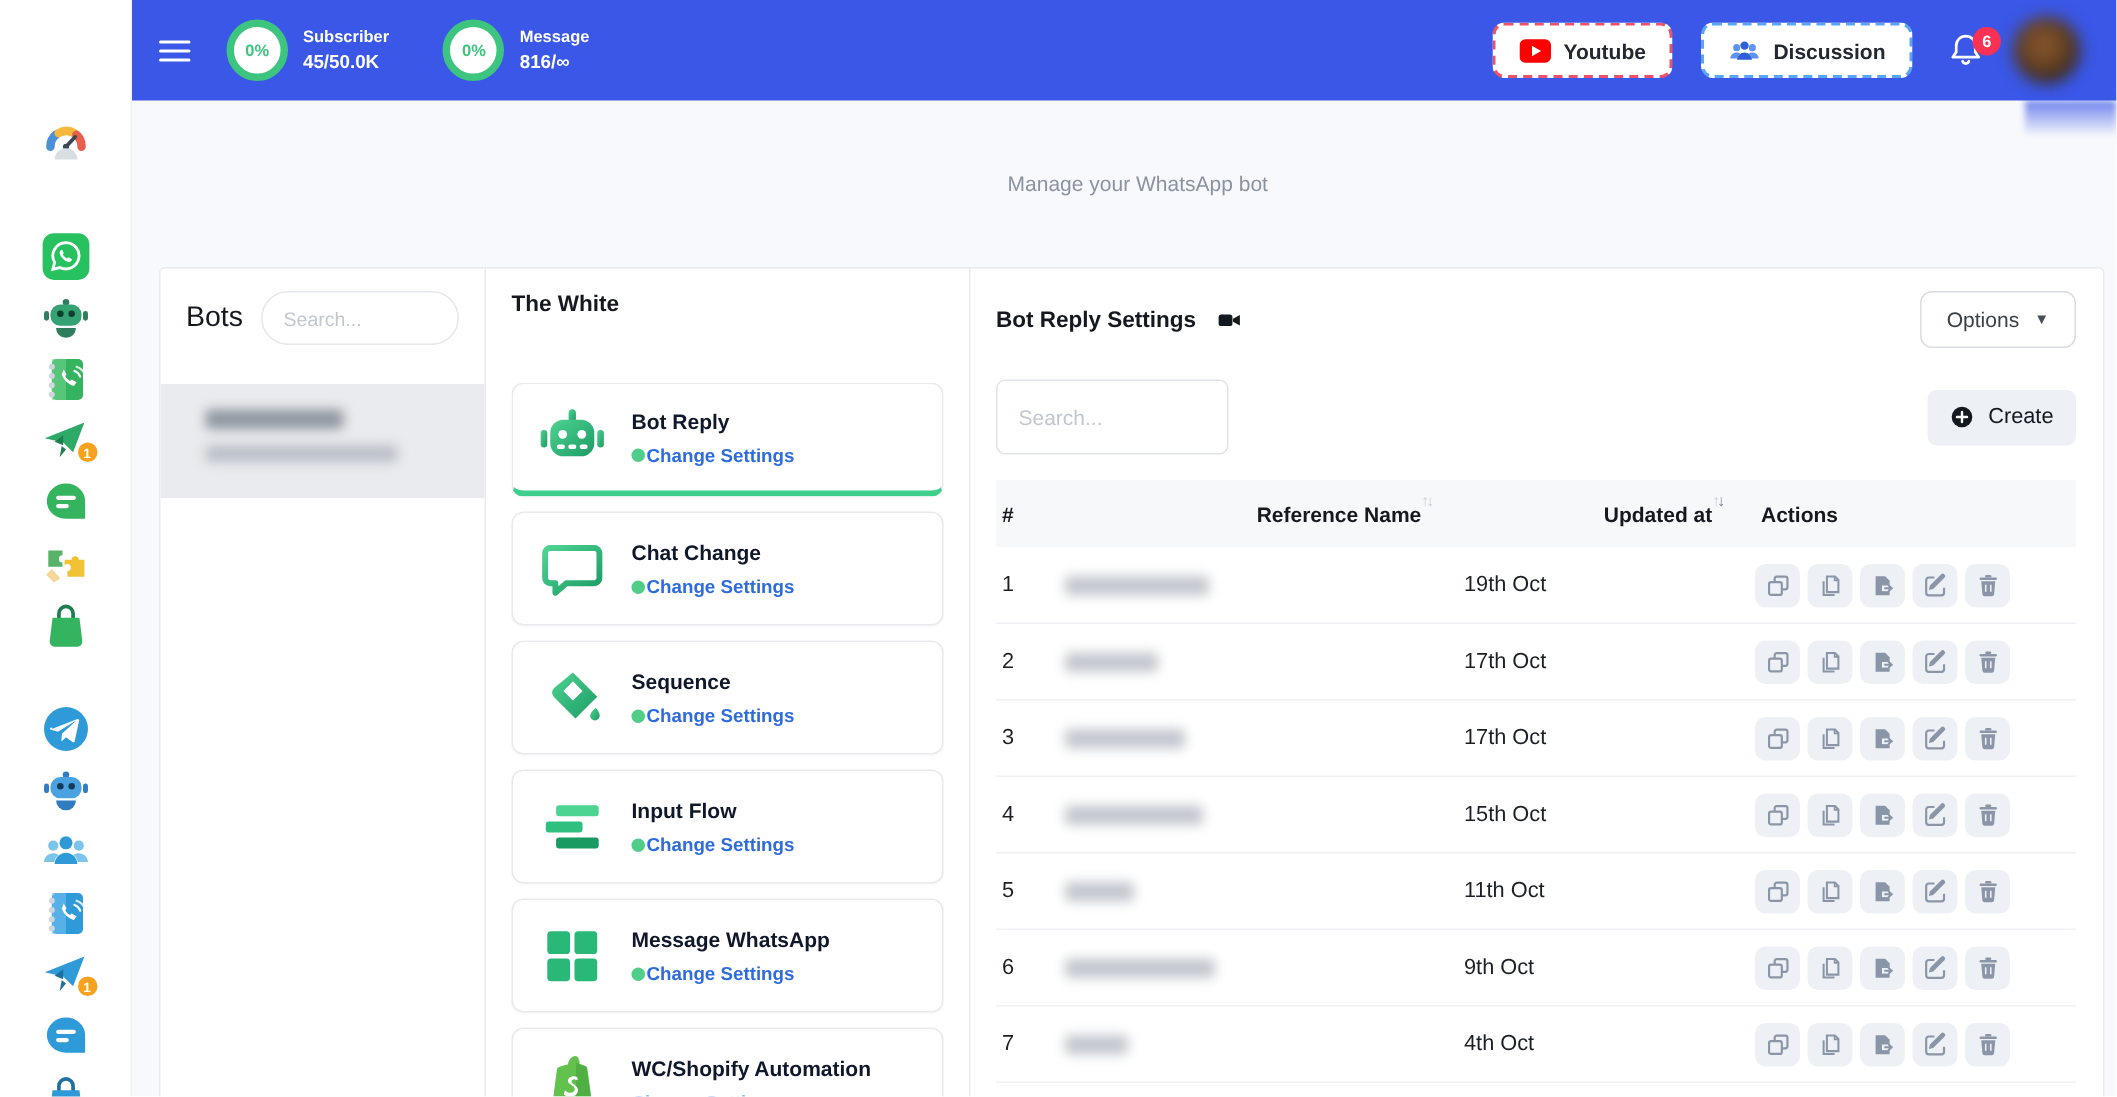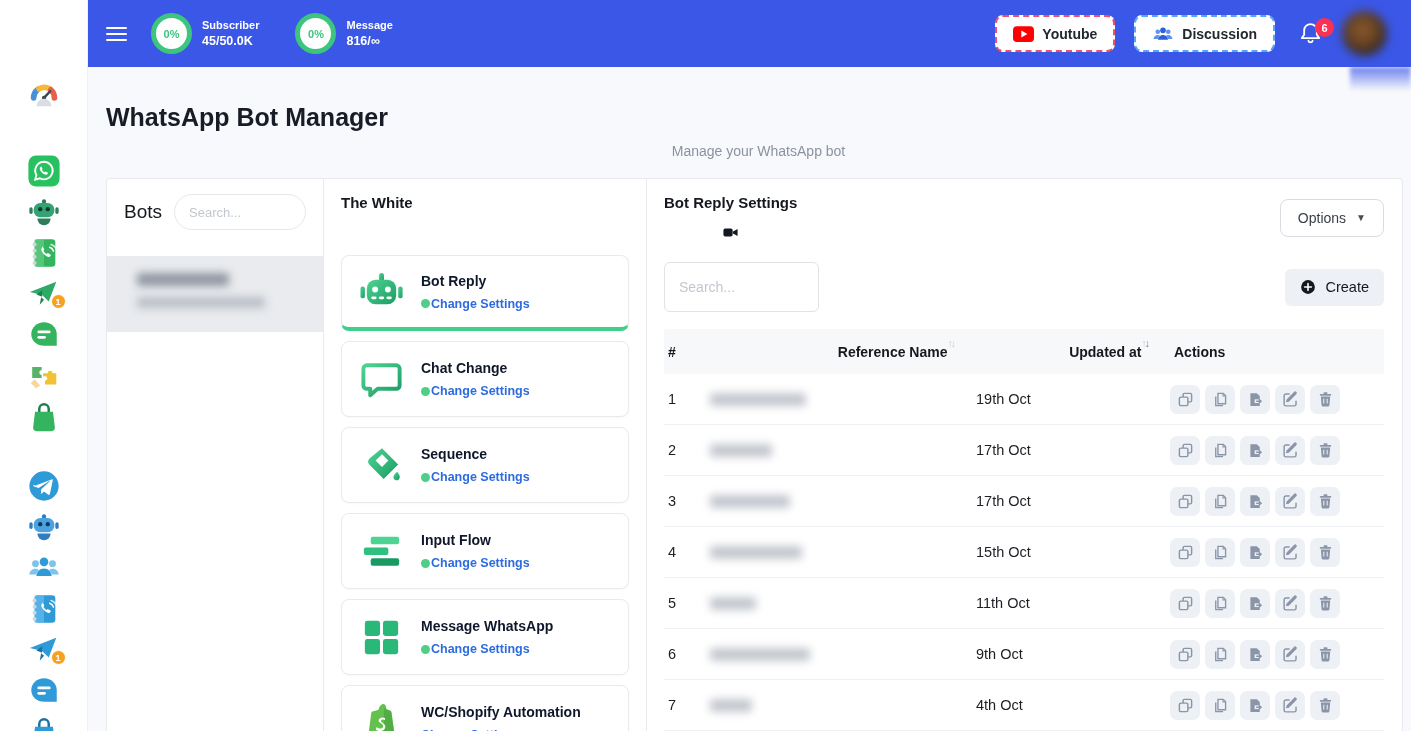--- a/index.html
+++ b/index.html
@@ -109,21 +109,21 @@
   .sc-icon { width:47px; height:47px; flex:none; }
   .sc-icon svg { width:100%; height:100%; display:block; }
   .sc-title { font-size:14px; font-weight:bold; color:#0f172a; }
   .sc-link-row { display:flex; align-items:center; gap:1px; margin-top:8px; }
   .dot { width:9px; height:9px; border-radius:50%; background:#50CD89; flex:none; }
   .sc-link { font-size:12.5px; font-weight:bold; color:#2E6BDE; cursor:pointer; }
 
   
   .reply-panel { flex:1; min-width:0; padding:15px 18px 0 17px; }
   .reply-head { display:flex; align-items:center; justify-content:space-between; }
-  .reply-title-wrap { display:flex; align-items:center; gap:13px;flex-direction:column; }
+  .reply-title-wrap { display:flex; align-items:center; gap:13px; }
   .reply-title { font-size:15px; font-weight:bold; color:#15181e; }
   .cam { cursor:pointer; } .cam svg { display:block; }
   .options-btn {
     display:flex; align-items:center; gap:10px; height:38px; padding:0 17px; background:#fff;
     border:1px solid #d9dde2; border-radius:8px; font-family:"Liberation Sans",sans-serif;
     font-size:14px; color:#3a3f47; cursor:pointer;
   }
   .caret { font-size:10px; color:#4a4f57; }
   .reply-toolbar { display:flex; align-items:center; justify-content:space-between; margin-top:21px; }
   .box-search {
@@ -312,21 +312,20 @@
               <path d="M10.8 20.6a2.3 2.3 0 0 0 4.4 0" fill="none" stroke="#fff" stroke-width="1.9" stroke-linecap="round"></path>
             </svg></span>
         <span class="badge">6</span>
       </div>
       <div class="avatar"></div>
     </div>
   </header>
   <div class="avatar-tail"></div>
 
   <div class="content">
-    <h1 class="page-title">WhatsApp Bot Manager</h1>
     <div class="page-subtitle">Manage your WhatsApp bot</div>
 
     <div class="main-card">
 
       <section class="bots-panel">
         <div class="bots-head">
           <div class="bots-title">Bots</div>
           <input class="pill-search" placeholder="Search..." style="">
         </div>
         <div class="bot-item">

